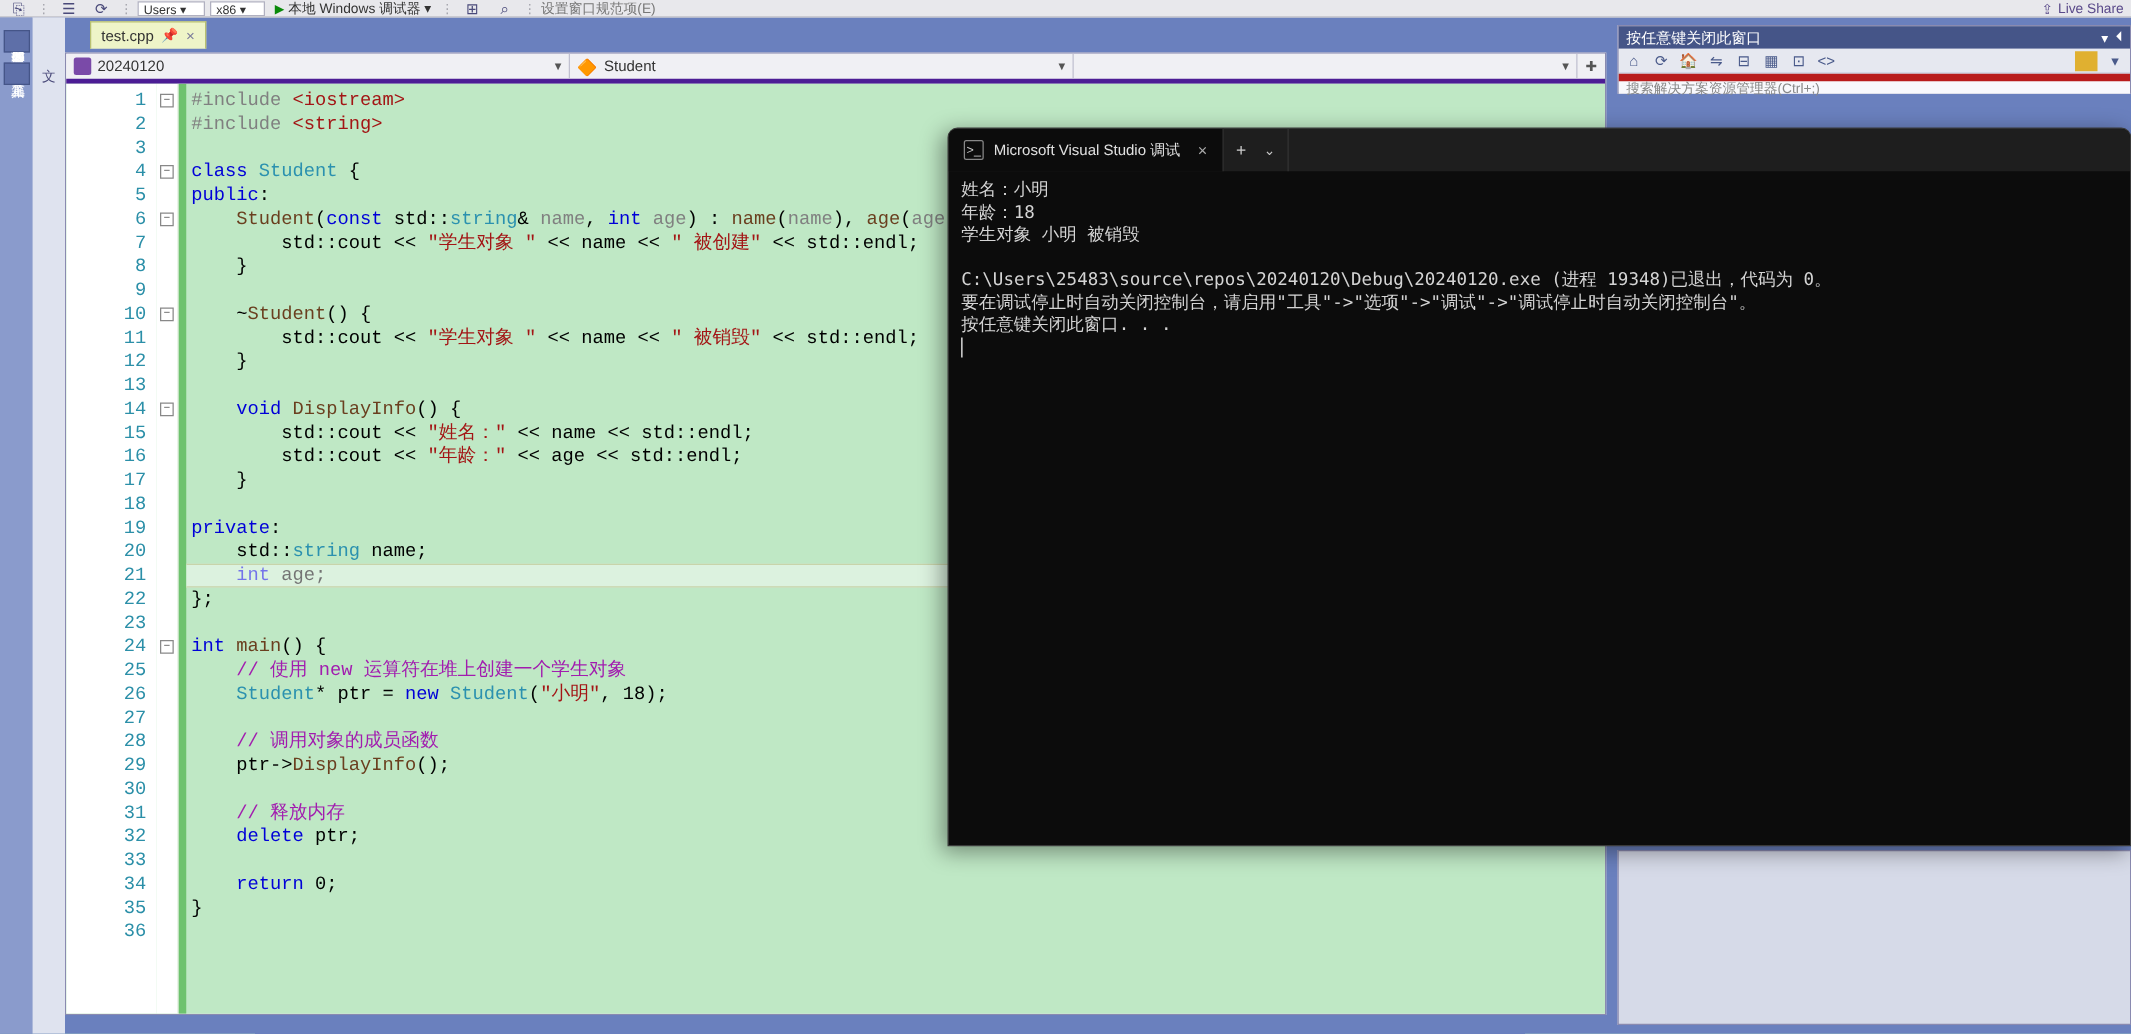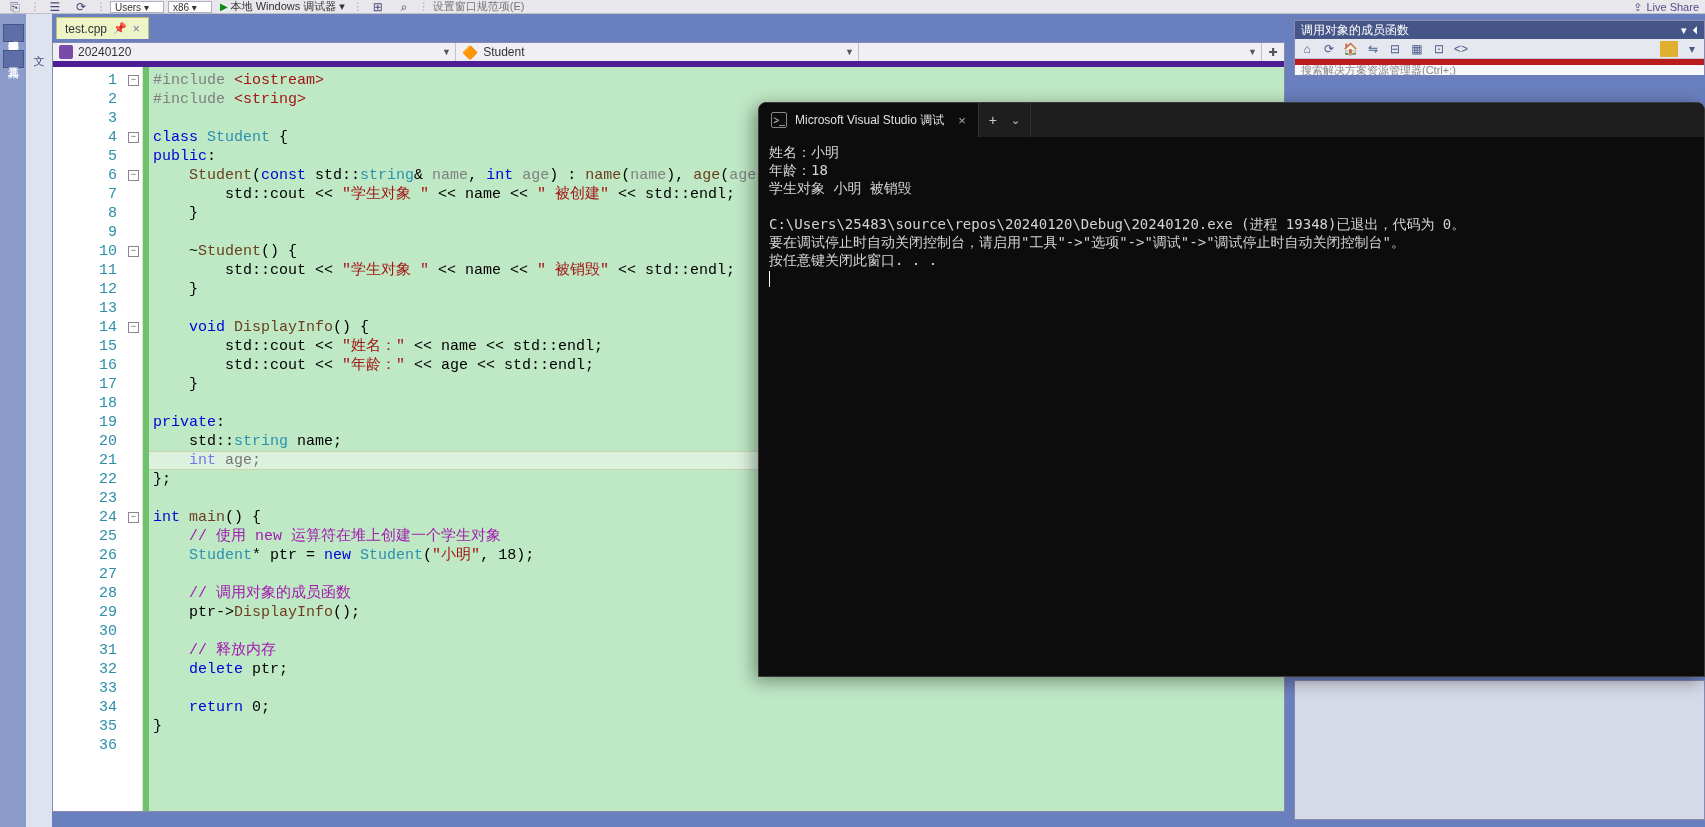--- a/index.html
+++ b/index.html
@@ -11,27 +11,27 @@
 .top-toolbar .combo { background: #fff; border: 1px solid #b0b0c0; height: 12px; font-size: 10px; padding: 0 14px 0 4px; color: #333; position: relative; }
 .top-toolbar .runbtn { display: inline-flex; align-items: center; gap: 3px; font-size: 11px; color: #333; padding: 0 4px; }
 .top-toolbar .green-tri { color: #0a8a0a; font-size: 10px; }
 .live-share { position: absolute; right: 6px; top: 0; height: 14px; display: flex; align-items: center; font-size: 11px; color: #5a4a8a; gap: 4px; }
 
 .left-rail { position: absolute; left: 0; top: 14px; width: 26px; height: 813px; background: #8a9bcc; display: flex; flex-direction: column; align-items: center; padding-top: 10px; gap: 8px; }
 .left-rail .vtab { writing-mode: vertical-rl; font-size: 11px; color: #fff; background: #5e6fa8; padding: 8px 2px; border: 1px solid #455588; }
 
 .far-left { position: absolute; left: 26px; top: 14px; width: 26px; height: 813px; background: #dfe3ef; display: flex; flex-direction: column; align-items: center; padding-top: 40px; color: #4a4a7a; font-size: 11px; }
 
-.tabstrip { position: absolute; left: 52px; top: 20px; height: 19px; display: flex; align-items: flex-end; padding-left: 4px; }
+.tabstrip { position: absolute; left: 52px; top: 20px; height: 19px; display: flex; align-items: flex-end; padding-left: 20px; }
 .tab { background: #eef4c8; border: 1px solid #b8c070; border-bottom: none; padding: 3px 8px; display: flex; align-items: center; gap: 6px; font-size: 12px; color: #333; height: 22px; }
 .tab .pin { color: #7a7a9a; font-size: 11px; }
 .tab .close { color: #7a7a9a; font-size: 12px; }
 
 .editor-frame { position: absolute; left: 52px; top: 42px; width: 1233px; height: 770px; background: #fff; border: 1px solid #8a8ab0; display: flex; flex-direction: column; }
-.navbar { height: 24px; background: #f0f0f4; border-bottom: 6px solid #4c1d95; display: flex; }
+.navbar { height: 24px; background: #f0f0f4; border-bottom: 4px solid #4c1d95; display: flex; }
 .navbar .navcell { flex: 1; display: flex; align-items: center; padding: 0 6px; gap: 5px; border-right: 1px solid #c0c0d0; font-size: 12px; color: #333; position: relative; }
 .navbar .navcell .dd { position: absolute; right: 4px; font-size: 9px; color: #555; }
 .navbar .proj-icon { width: 14px; height: 14px; background: #7a4aa8; border-radius: 2px; }
 .navbar .cls-icon { color: #d8a030; font-size: 13px; }
 .navbar .extra { width: 22px; border-right: none; display: flex; align-items: center; justify-content: center; }
 .navbar .extra .sym { font-size: 11px; color: #555; }
 
 .code-area { flex: 1; display: flex; background: #bfe8c5; font-family: Consolas, 'Courier New', monospace; font-size: 15px; line-height: 19px; overflow: hidden; position: relative; }
 .gutter { width: 72px; background: #fff; text-align: right; padding: 4px 8px 4px 4px; color: #2b8fa8; user-select: none; }
 .gutter .ln { height: 19px; }
@@ -206,21 +206,21 @@
         <div class="spacer"></div>
         <div class="spacer"></div>
       </div>
     <div class="change-bar"></div>
     <div class="code-body" id="codebody"><div class="line"><span class="kw-gray">#include</span> <span class="kw-str">&lt;iostream&gt;</span></div><div class="line"><span class="kw-gray">#include</span> <span class="kw-str">&lt;string&gt;</span></div><div class="line"></div><div class="line"><span class="kw-blue">class</span> <span class="kw-teal">Student</span> {</div><div class="line"><span class="kw-blue">public</span>:</div><div class="line">    <span class="kw-func">Student</span>(<span class="kw-blue">const</span> std::<span class="kw-teal">string</span>&amp; <span class="kw-gray">name</span>, <span class="kw-blue">int</span> <span class="kw-gray">age</span>) : <span class="kw-func">name</span>(<span class="kw-gray">name</span>), <span class="kw-func">age</span>(<span class="kw-gray">age</span>) {</div><div class="line">        std::cout &lt;&lt; <span class="kw-str">"学生对象 "</span> &lt;&lt; name &lt;&lt; <span class="kw-str">" 被创建"</span> &lt;&lt; std::endl;</div><div class="line">    }</div><div class="line"></div><div class="line">    ~<span class="kw-func">Student</span>() {</div><div class="line">        std::cout &lt;&lt; <span class="kw-str">"学生对象 "</span> &lt;&lt; name &lt;&lt; <span class="kw-str">" 被销毁"</span> &lt;&lt; std::endl;</div><div class="line">    }</div><div class="line"></div><div class="line">    <span class="kw-blue">void</span> <span class="kw-func">DisplayInfo</span>() {</div><div class="line">        std::cout &lt;&lt; <span class="kw-str">"姓名："</span> &lt;&lt; name &lt;&lt; std::endl;</div><div class="line">        std::cout &lt;&lt; <span class="kw-str">"年龄："</span> &lt;&lt; age &lt;&lt; std::endl;</div><div class="line">    }</div><div class="line"></div><div class="line"><span class="kw-blue">private</span>:</div><div class="line">    std::<span class="kw-teal">string</span> name;</div><div class="line">    <span class="kw-blue">int</span> age;</div><div class="line">};</div><div class="line"></div><div class="line"><span class="kw-blue">int</span> <span class="kw-func">main</span>() {</div><div class="line">    <span class="kw-com">// 使用 new 运算符在堆上创建一个学生对象</span></div><div class="line">    <span class="kw-teal">Student</span>* ptr = <span class="kw-blue">new</span> <span class="kw-teal">Student</span>(<span class="kw-str">"小明"</span>, 18);</div><div class="line"></div><div class="line">    <span class="kw-com">// 调用对象的成员函数</span></div><div class="line">    ptr-&gt;<span class="kw-func">DisplayInfo</span>();</div><div class="line"></div><div class="line">    <span class="kw-com">// 释放内存</span></div><div class="line">    <span class="kw-blue">delete</span> ptr;</div><div class="line"></div><div class="line">    <span class="kw-blue">return</span> 0;</div><div class="line">}</div><div class="line"></div><div class="current-line-hl" style="top: 384px;"></div></div>
   </div>
 </div>
 
 <div class="right-panel">
   <div class="title">
-    <span>调用对象的成员函数</span>
+    <span>按任意键关闭此窗口</span>
     <span class="tcontrols">
       <span>▾</span>
       <span>⏴</span>
     </span>
   </div>
   <div class="tb">
     <span class="ico">⌂</span>
     <span class="ico">⟳</span>
     <span class="ico">🏠</span>
     <span class="ico">⇋</span>

